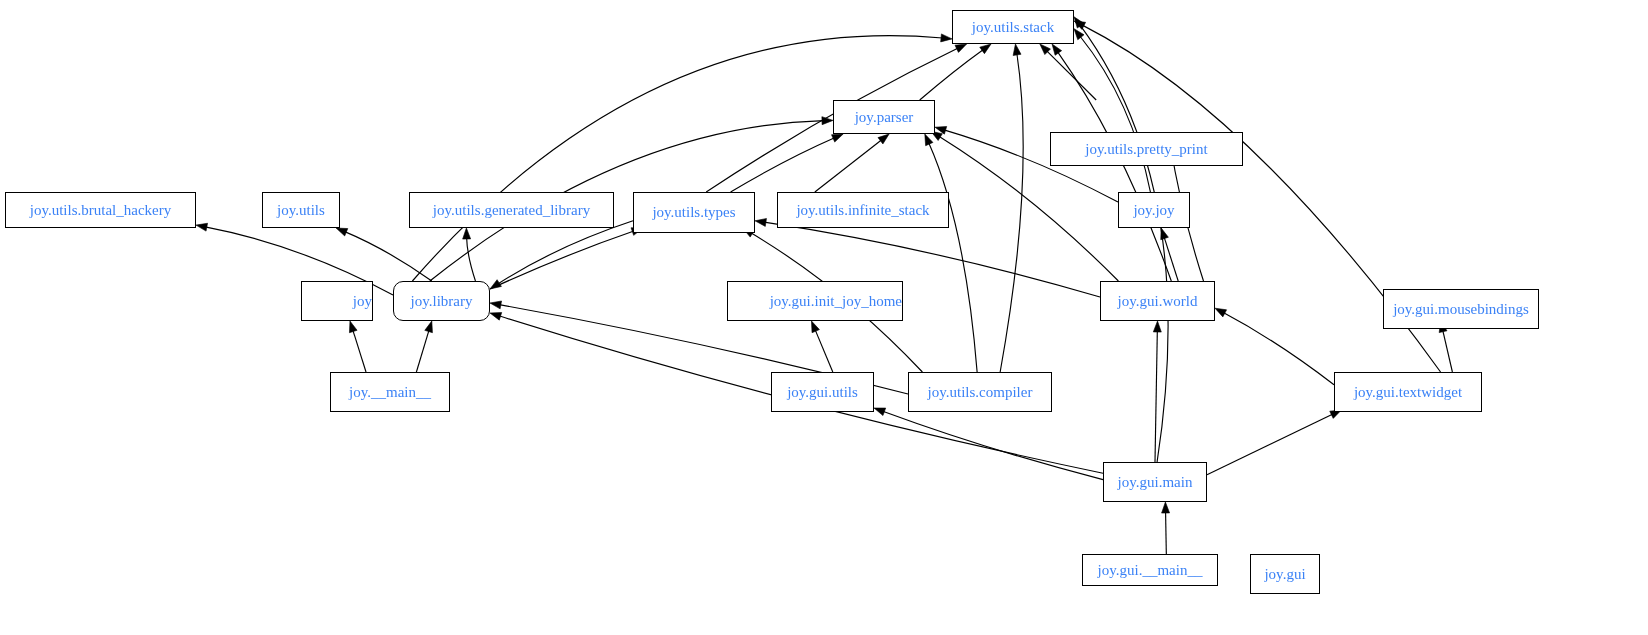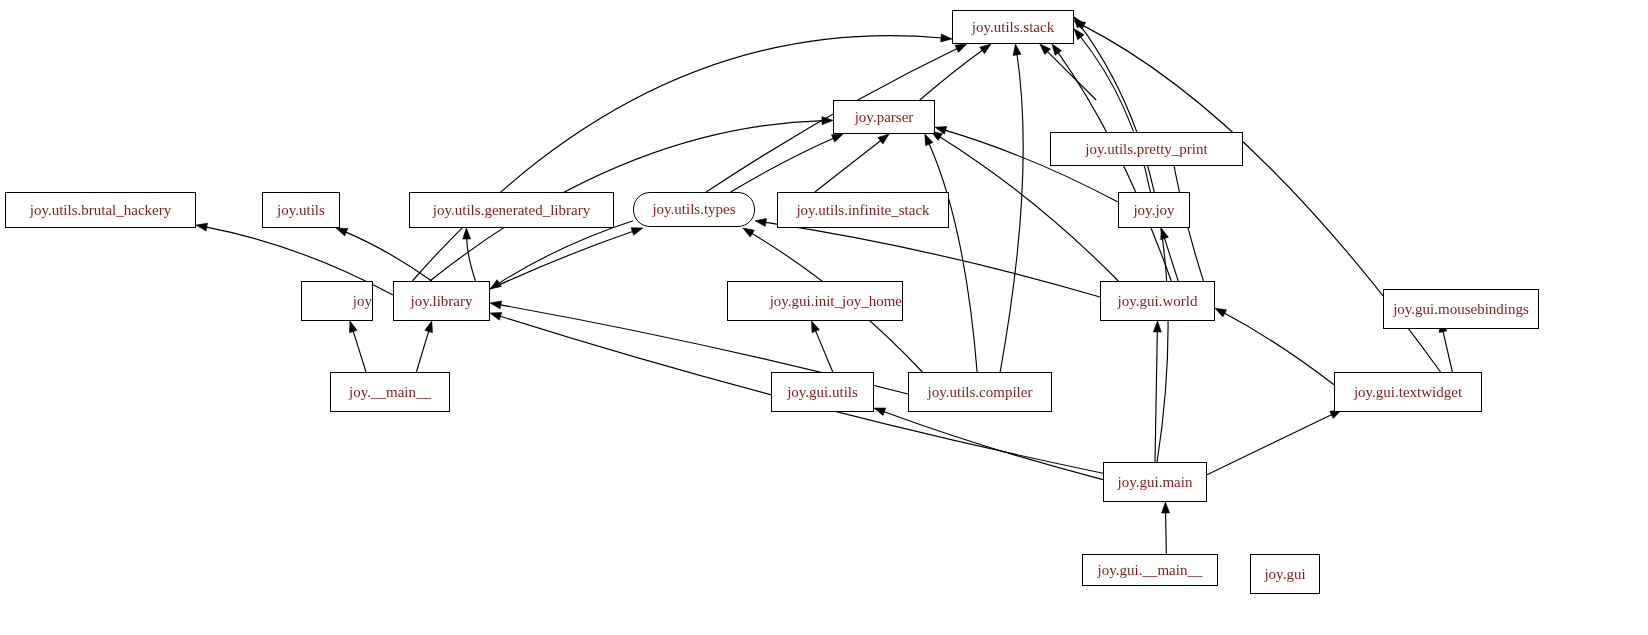--- a/index.html
+++ b/index.html
@@ -38,21 +38,21 @@
     border: 1px solid #000000;
     background: #ffffff;
     display: flex;
     align-items: center;
     justify-content: center;
     white-space: nowrap;
   }
   .node-label {
     font-family: "Liberation Serif", "DejaVu Serif", serif;
     font-size: 15px;
-    color: #7f1d1d;
+    color: #3b82f6;
     line-height: 1;
     letter-spacing: 0px;
   }
 </style>
 </head>
 <body>
 
 <div id="graph-canvas">
 
   <svg id="graph-svg" viewBox="0 0 1648 635" xmlns="http://www.w3.org/2000/svg">
@@ -140,33 +140,33 @@
       </div>
       <div class="node-box" style="left: 5px; top: 192px; width: 191px; height: 36px;">
         <span class="node-label">joy.utils.brutal_hackery</span>
       </div>
       <div class="node-box" style="left: 262px; top: 192px; width: 78px; height: 36px;">
         <span class="node-label">joy.utils</span>
       </div>
       <div class="node-box" style="left: 409px; top: 192px; width: 205px; height: 36px;">
         <span class="node-label">joy.utils.generated_library</span>
       </div>
-      <div class="node-box" style="left: 633px; top: 192px; width: 122px; height: 35px; border-radius: 17px;">
+      <div class="node-box" style="left: 633px; top: 192px; width: 122px; height: 41px;">
         <span class="node-label">joy.utils.types</span>
       </div>
       <div class="node-box" style="left: 777px; top: 192px; width: 172px; height: 36px;">
         <span class="node-label">joy.utils.infinite_stack</span>
       </div>
       <div class="node-box" style="left: 1118px; top: 192px; width: 72px; height: 36px;">
         <span class="node-label">joy.joy</span>
       </div>
       <div class="node-box" style="left: 301px; top: 281px; width: 72px; height: 40px; justify-content: flex-end;">
         <span class="node-label">joy</span>
       </div>
-      <div class="node-box" style="left: 393px; top: 281px; width: 97px; height: 40px;">
+      <div class="node-box" style="left: 393px; top: 281px; width: 97px; height: 40px; border-radius: 10px;">
         <span class="node-label">joy.library</span>
       </div>
       <div class="node-box" style="left: 727px; top: 281px; width: 176px; height: 40px; justify-content: flex-end;">
         <span class="node-label">joy.gui.init_joy_home</span>
       </div>
       <div class="node-box" style="left: 1100px; top: 281px; width: 115px; height: 40px;">
         <span class="node-label">joy.gui.world</span>
       </div>
       <div class="node-box" style="left: 1383px; top: 281px; width: 156px; height: 40px; margin-top: 8px;">
         <span class="node-label">joy.gui.mousebindings</span>

